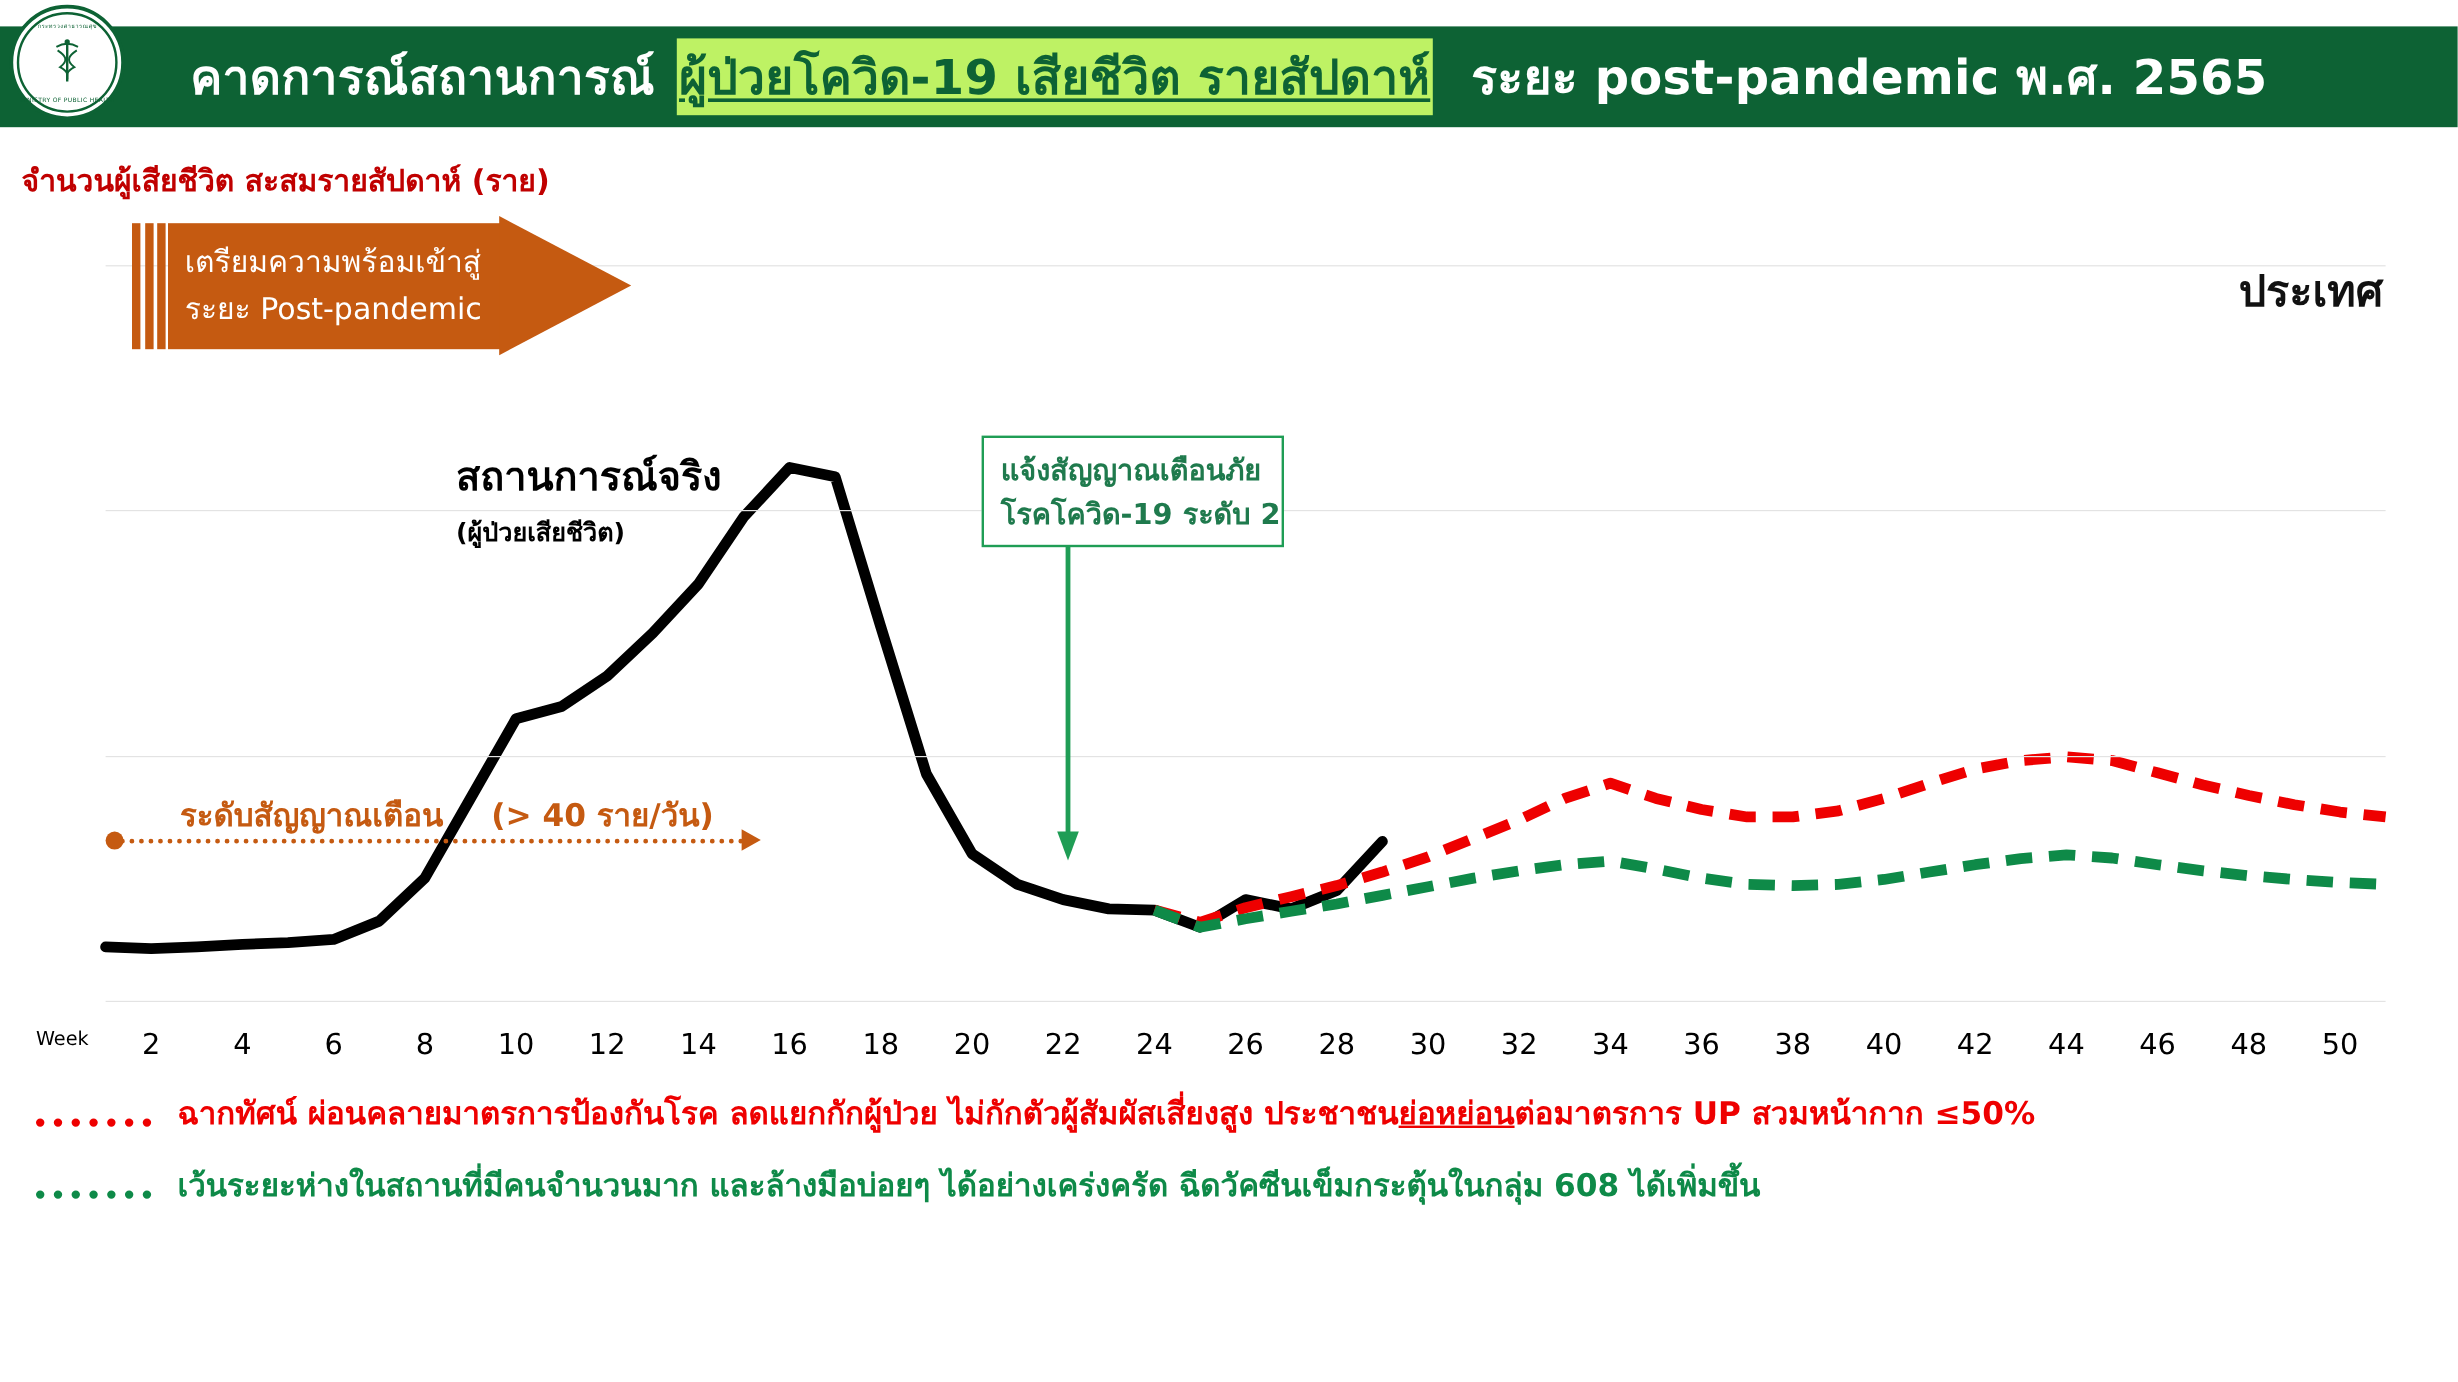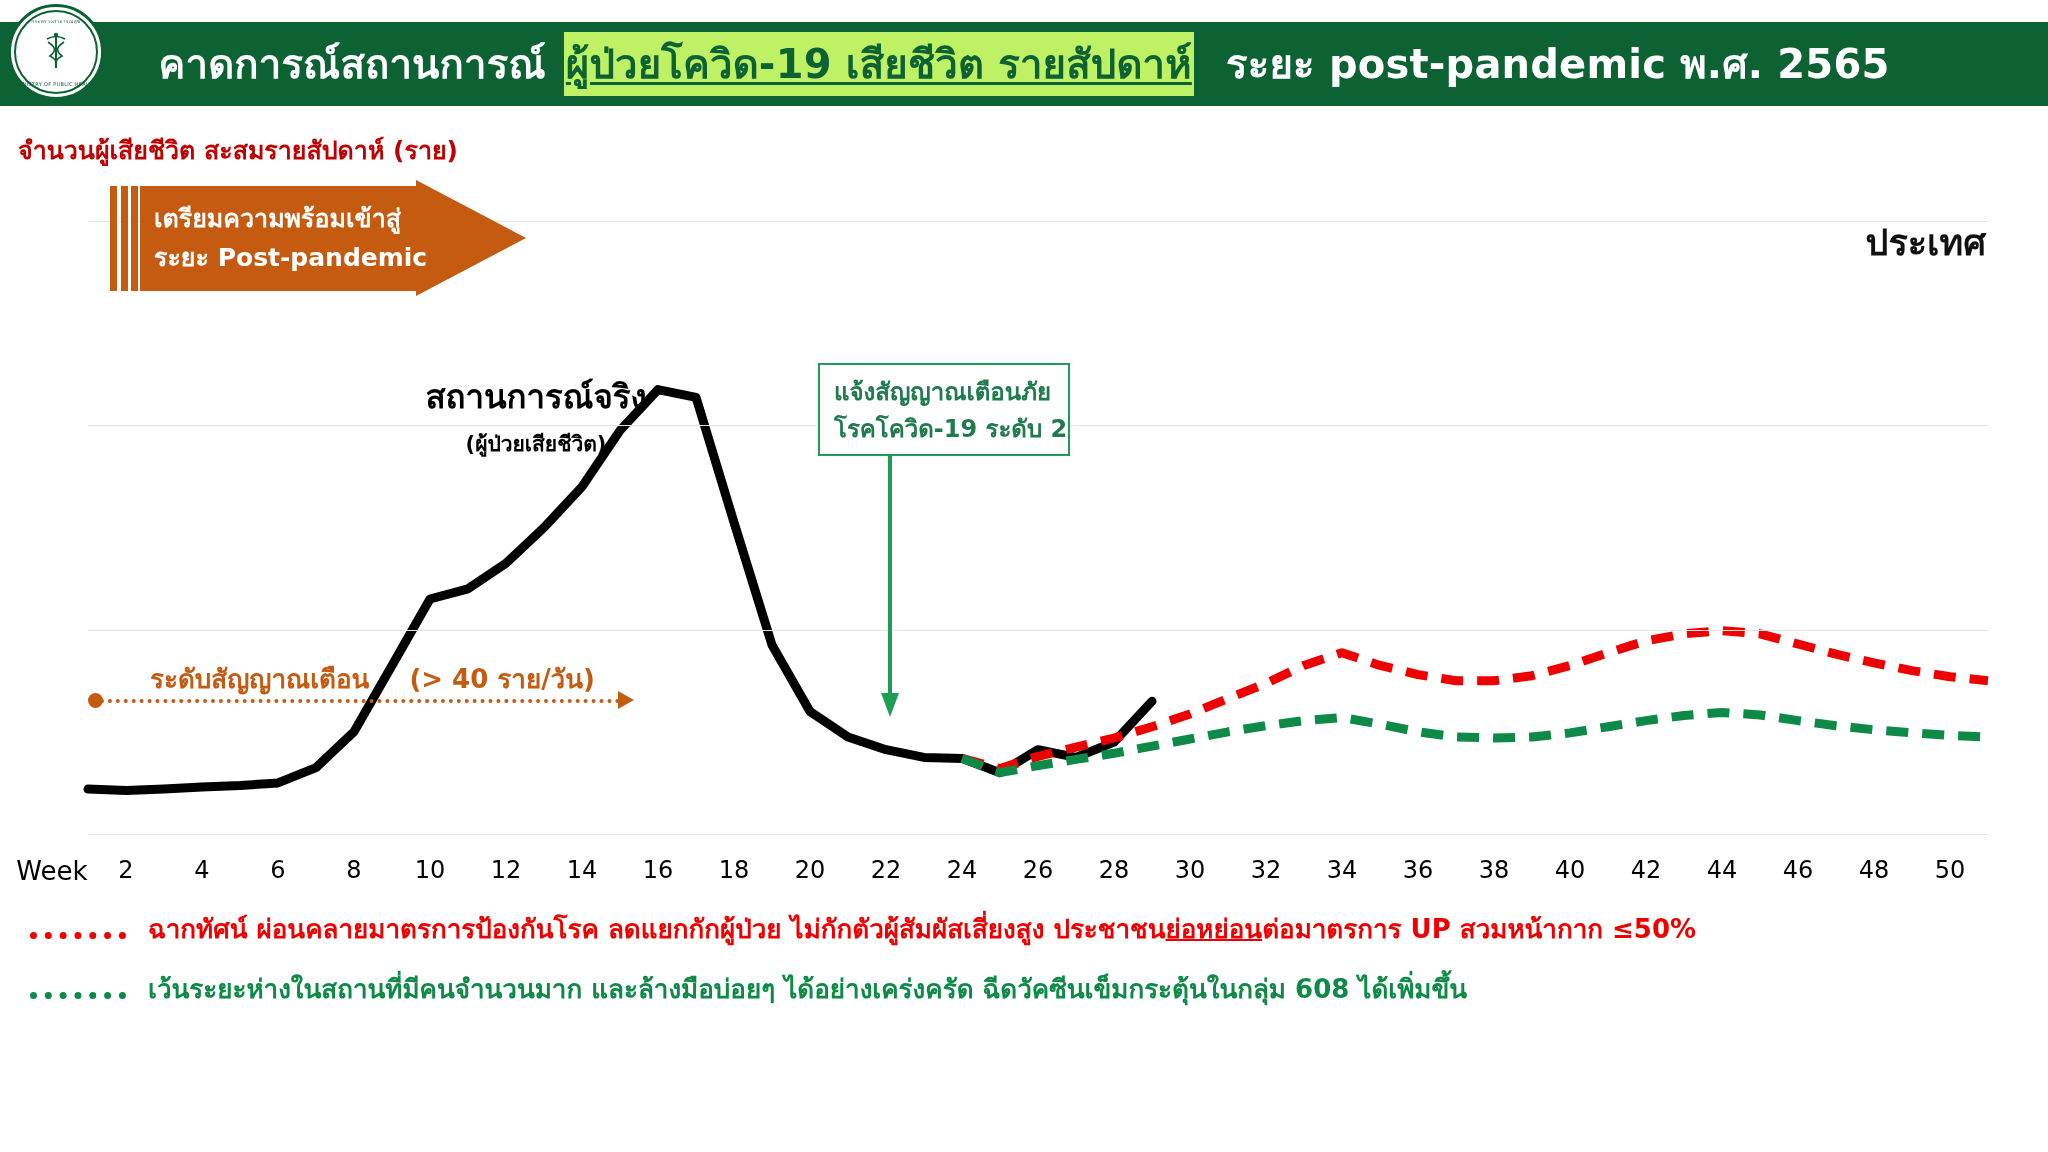--- a/index.html
+++ b/index.html
@@ -71,51 +71,51 @@
   svg.lines{position:absolute;left:0;top:0;width:1900px;height:664px;overflow:visible;}
 
   
   .xaxis{
     position:absolute;left:0;top:856px;width:2048px;height:40px;
   }
   .xlabel{
     position:absolute;top:0;font-size:24px;color:#000000;
     transform:translateX(-50%);white-space:nowrap;
   }
-  .xlabel.week{font-size:26px;}
+  .xlabel.week{font-size:16px;}
 
   
   .arrow-banner{
     position:absolute;left:110px;top:186px;width:420px;height:105px;
   }
   .ab-bars{position:absolute;left:0;top:0;height:105px;width:26px;}
   .ab-bar{position:absolute;top:0;width:7px;height:105px;background:#c55a11;}
   .ab-body{
     position:absolute;left:30px;top:0;width:280px;height:105px;background:#c55a11;
   }
   .ab-head{
     position:absolute;left:306px;top:-6px;width:0;height:0;
     border-top:58px solid transparent;border-bottom:58px solid transparent;
     border-left:110px solid #c55a11;
   }
   .ab-text{
     position:absolute;left:44px;top:14px;width:300px;
-    color:#ffffff;font-size:25px;font-weight:bold;line-height:1.55;
+    color:#ffffff;font-size:25px;font-weight:normal;line-height:1.55;
     white-space:nowrap;
   }
 
   
   .country-label{
     position:absolute;right:62px;top:214px;
     font-size:36px;font-weight:bold;color:#111111;white-space:nowrap;
   }
 
   
   .actual-label{
-    position:absolute;left:396px;top:370px;width:280px;text-align:center;
+    position:absolute;left:380px;top:370px;width:280px;text-align:left;
   }
   .actual-label .l1{font-size:33px;font-weight:bold;color:#000;white-space:nowrap;}
   .actual-label .l2{font-size:21px;font-weight:bold;color:#000;margin-top:4px;white-space:nowrap;}
 
   
   .note-box{
     position:absolute;border:2px solid #1f9d55;background:#ffffff;
     color:#1f7a4d;font-weight:bold;box-sizing:border-box;
   }
   .note-box .nl{white-space:nowrap;}

